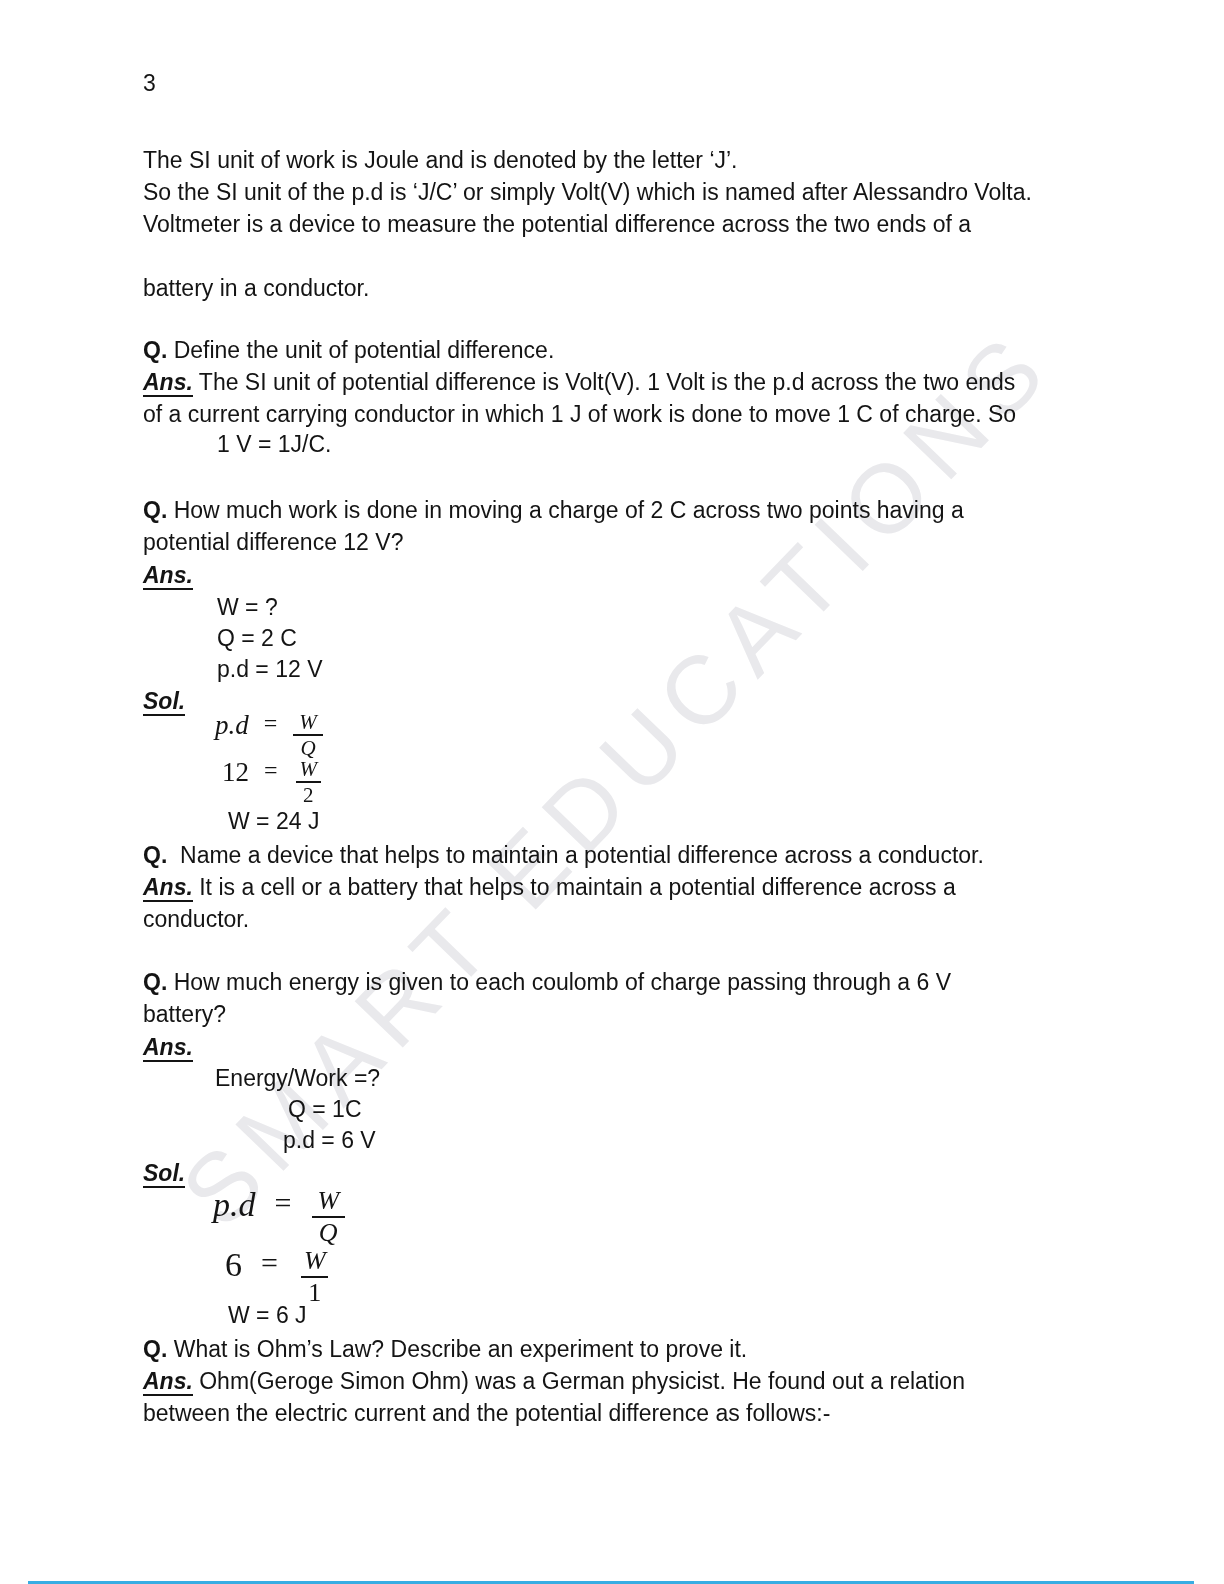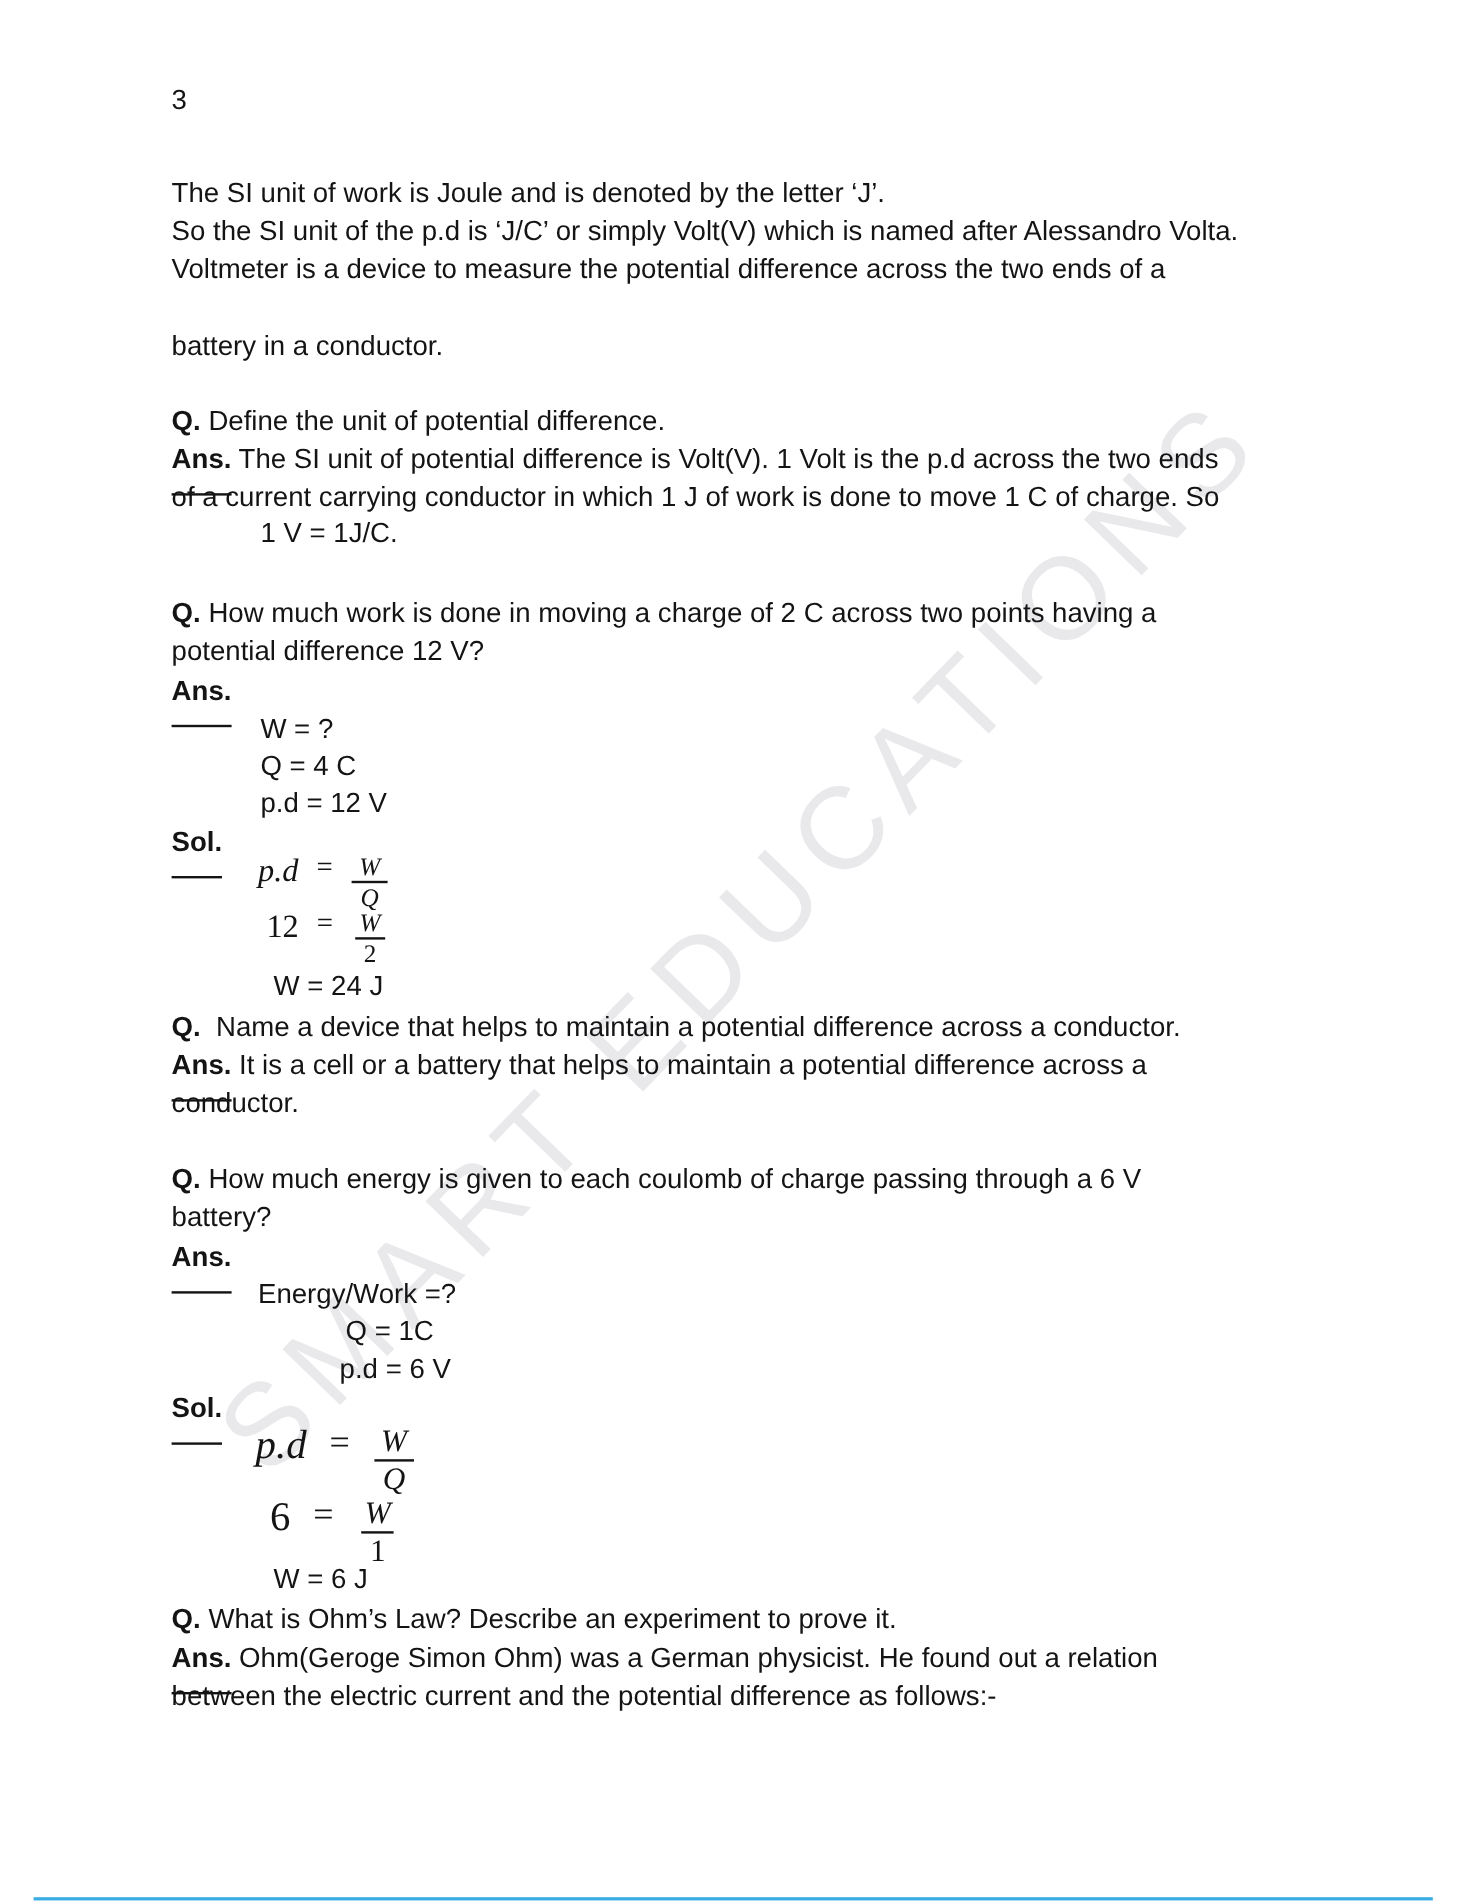--- a/index.html
+++ b/index.html
@@ -28,22 +28,23 @@
     font-size:23px;
     line-height:30px;
     white-space:nowrap;
     z-index:1;
   }
   .qlbl{font-weight:bold;}
   .anslbl{
     font-weight:bold;
     display:inline-block;
     border-bottom:2.5px solid #141414;
-    padding-bottom:16px;
+    padding-bottom:0px;
     line-height:25px;
+    font-style:italic;
   }
   
   .eq{
     position:absolute;
     display:flex;
     z-index:1;
     font-family:"Liberation Serif","DejaVu Serif",serif;
     color:#141414;
   }
   .eq-sm{gap:15px;}
@@ -86,21 +87,21 @@
 
   <div class="line" style="left:143px;top:335px"><span class="qlbl">Q.</span> <span>Define the unit of potential difference.</span></div>
   <div class="line" style="left:143px;top:367px"><span class="anslbl">Ans.</span> <span>The SI unit of potential difference is Volt(V). 1 Volt is the p.d across the two ends</span></div>
   <div class="line" style="left:143px;top:399px">of a current carrying conductor in which 1 J of work is done to move 1 C of charge. So</div>
   <div class="line" style="left:217px;top:429px">1 V = 1J/C.</div>
 
   <div class="line" style="left:143px;top:495px"><span class="qlbl">Q.</span> <span>How much work is done in moving a charge of 2 C across two points having a</span></div>
   <div class="line" style="left:143px;top:527px">potential difference 12 V?</div>
   <div class="line" style="left:143px;top:560px"><span class="anslbl">Ans.</span></div>
   <div class="line" style="left:217px;top:592px">W = ?</div>
-  <div class="line" style="left:217px;top:623px">Q = 4 C</div>
+  <div class="line" style="left:217px;top:623px">Q = 2 C</div>
   <div class="line" style="left:217px;top:654px">p.d = 12 V</div>
   <div class="line" style="left:143px;top:686px"><span class="anslbl">Sol.</span></div>
 
   <div class="eq eq-sm" style="left:215px;top:710px">
     <span class="eq-lhs it">p.d</span>
     <span class="eq-sign">=</span>
     <span class="frac">
         <span class="num it">W</span>
         <span class="den it">Q</span>
       </span>

